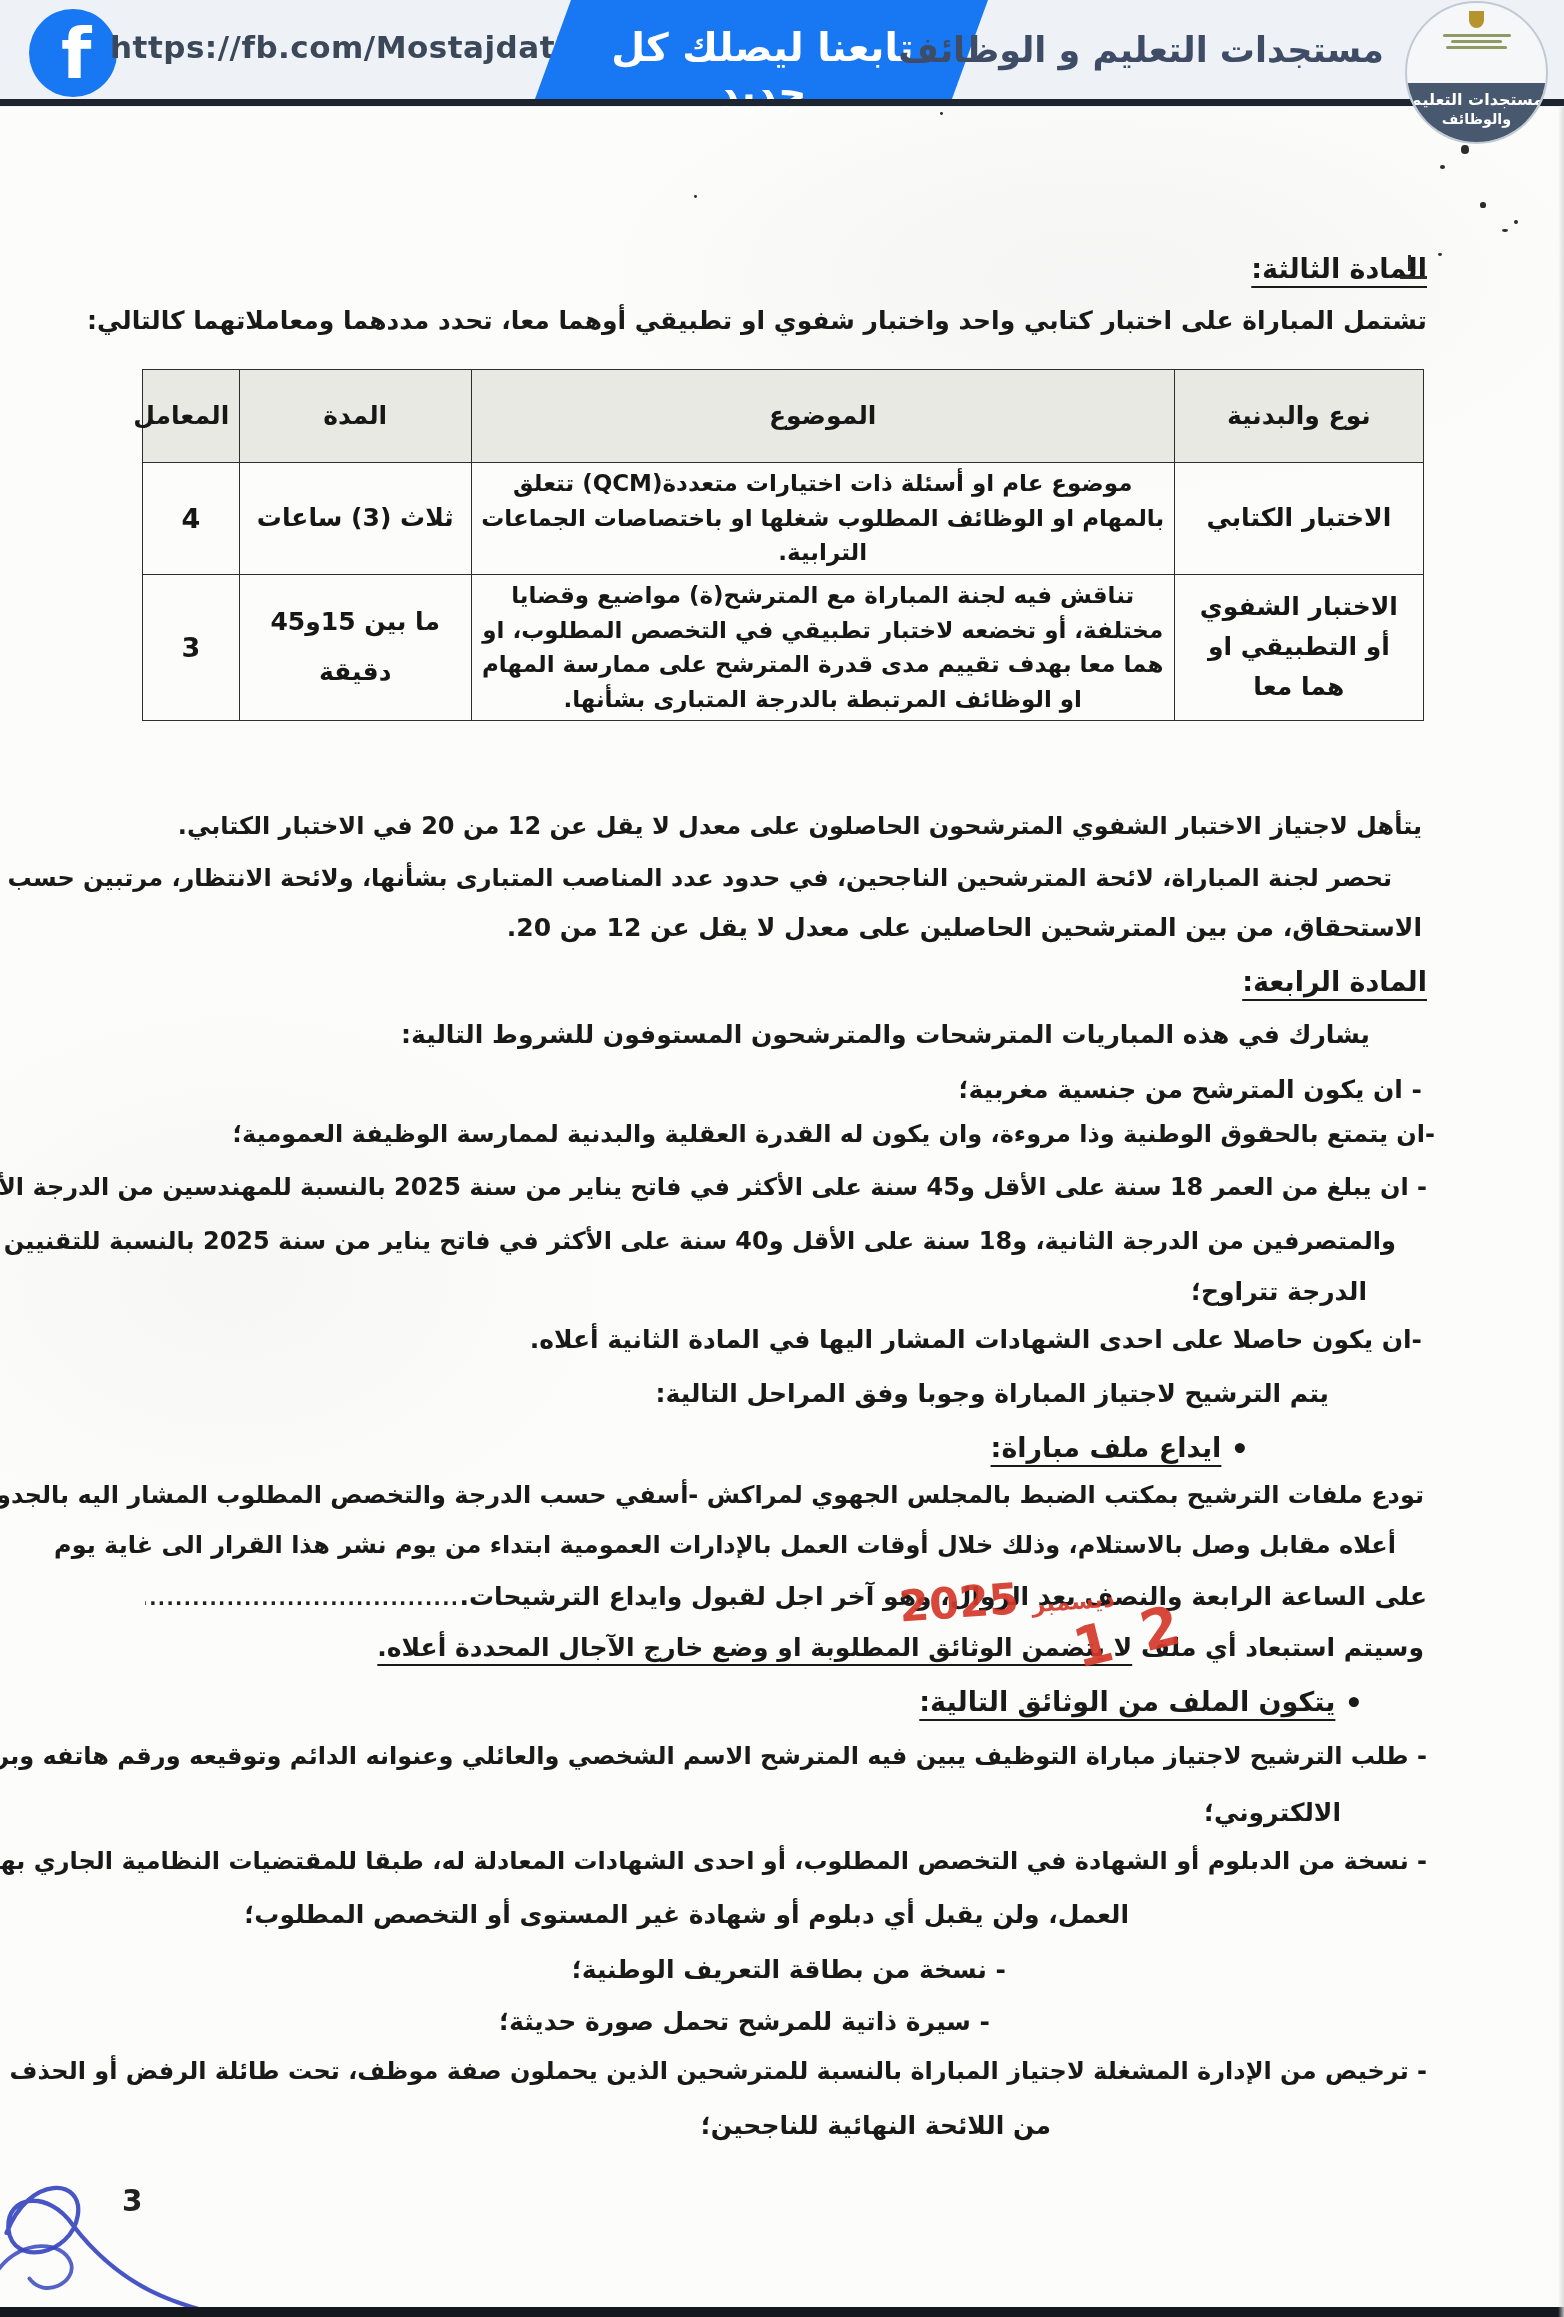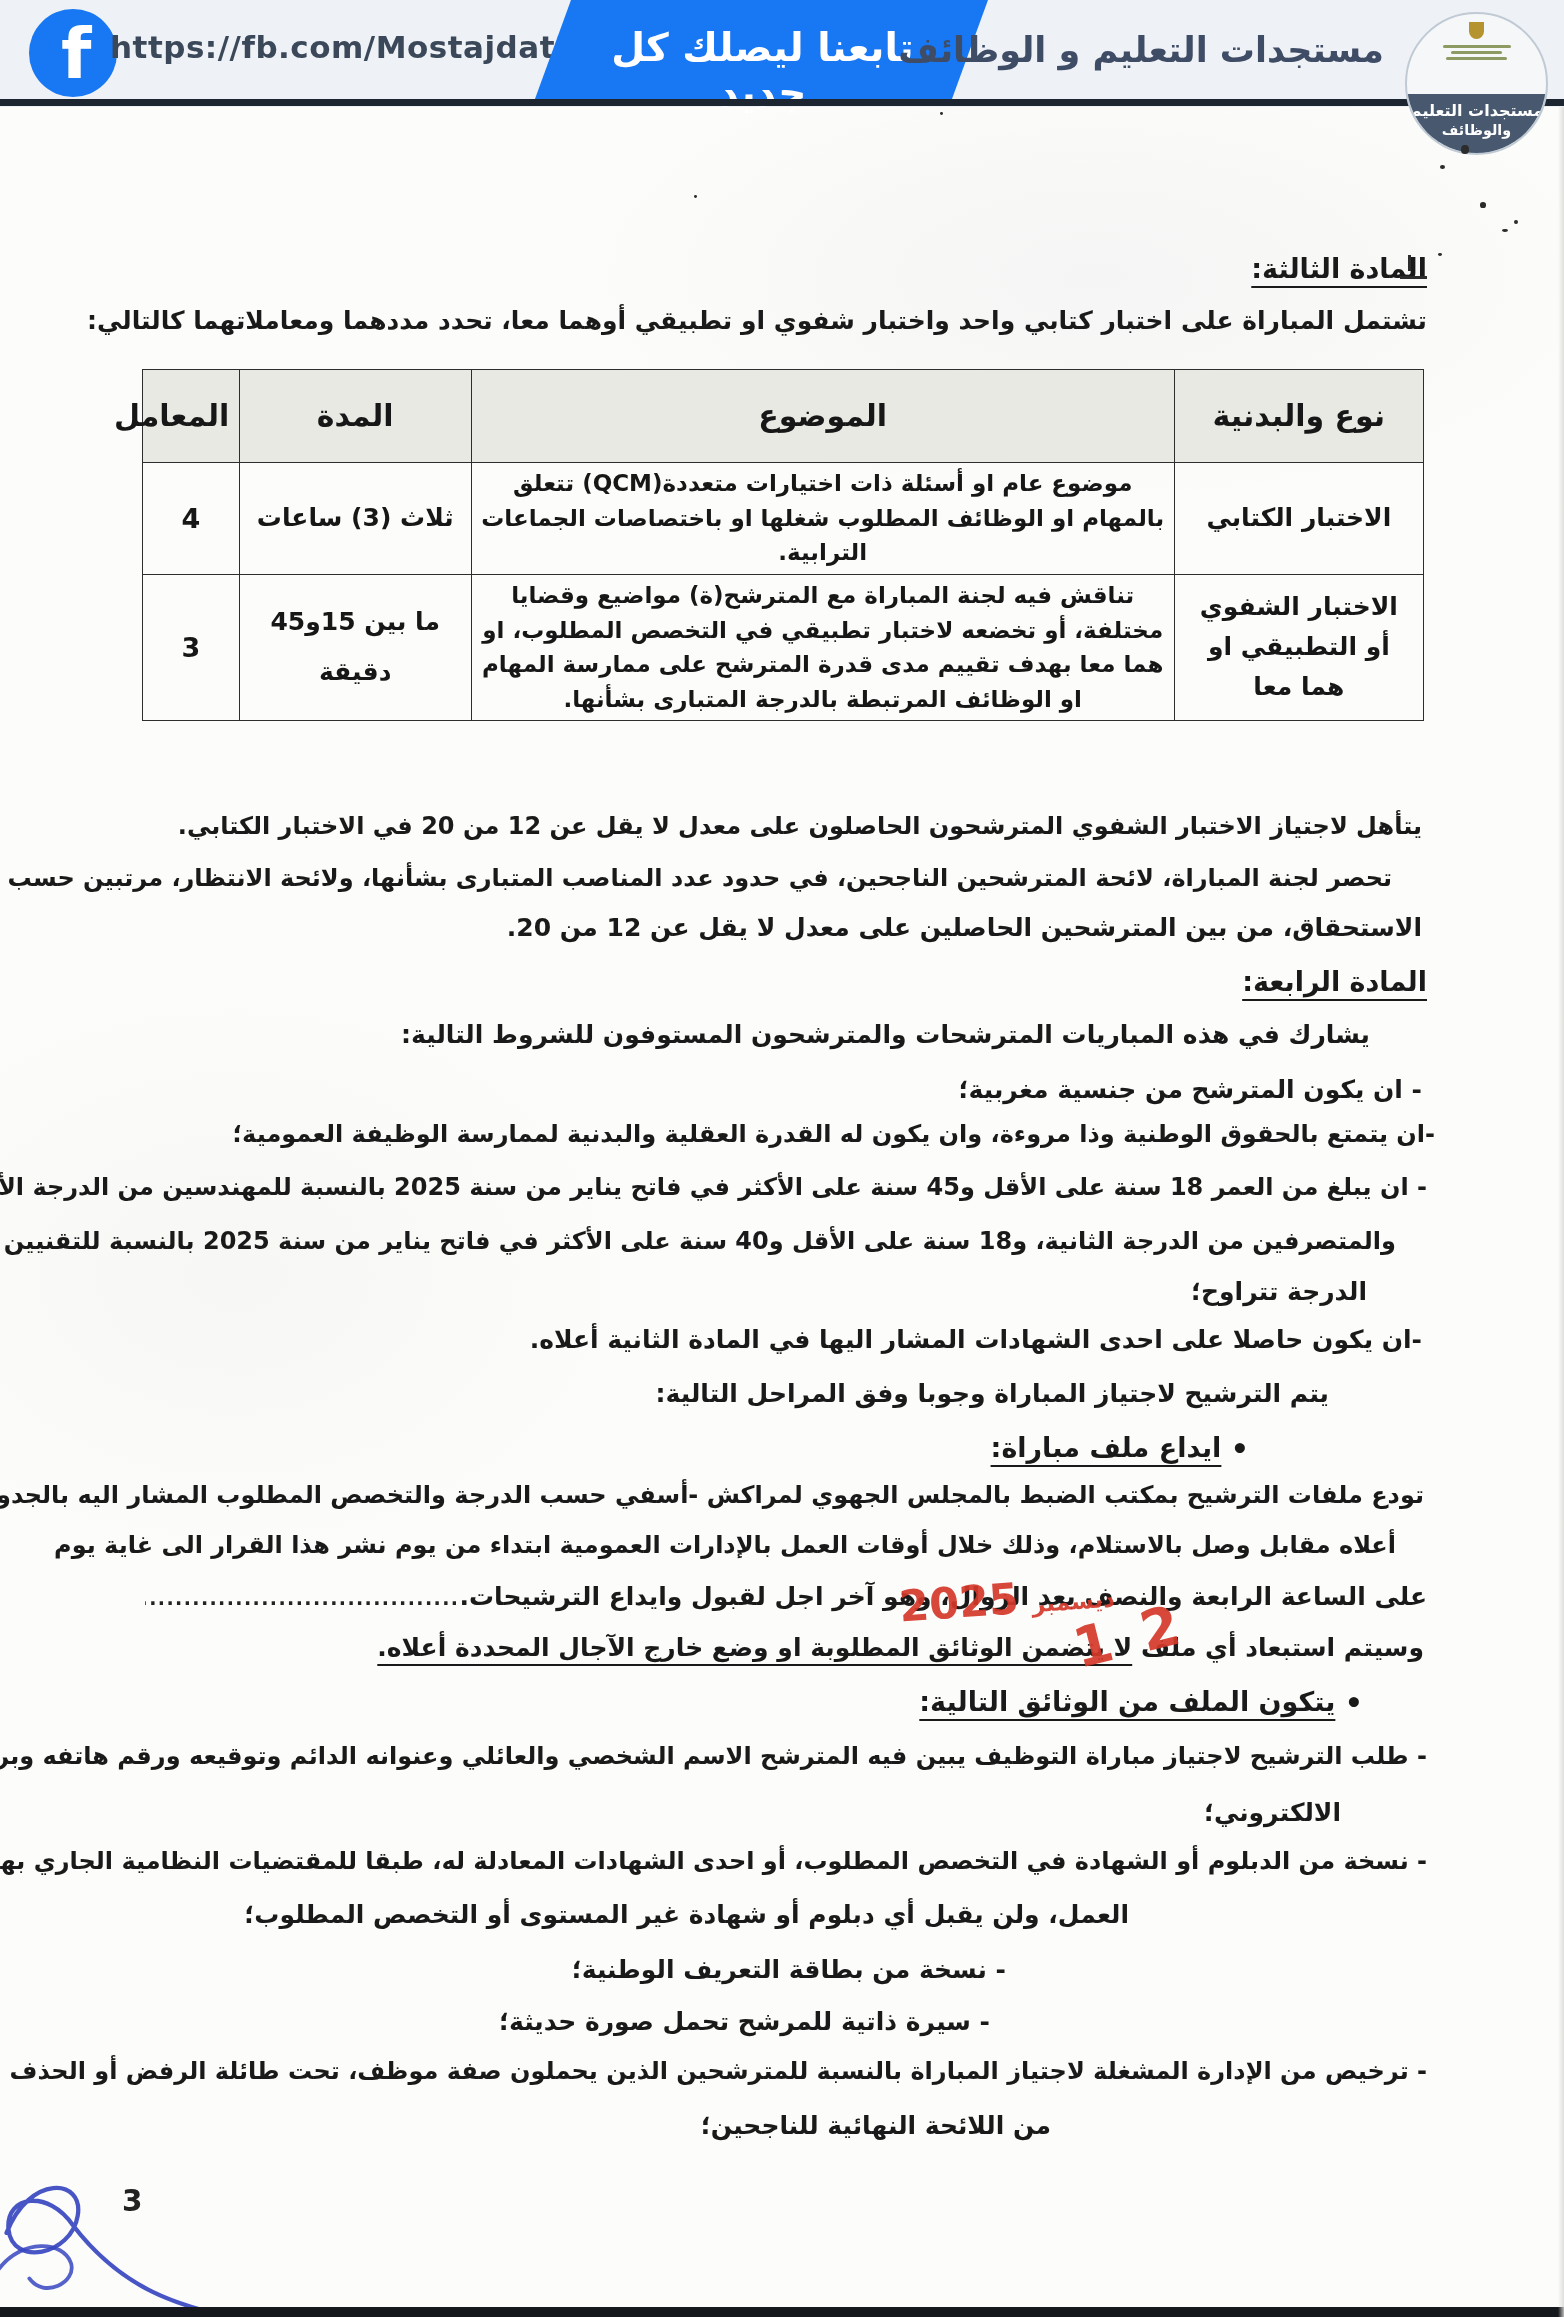--- a/index.html
+++ b/index.html
@@ -14,40 +14,40 @@
   .banner-underline{position:absolute;top:99px;left:0;width:1565px;height:6.7px;background:#1d2531;}
   .fb-circle{position:absolute;left:28.5px;top:8.6px;width:88px;height:88px;border-radius:50%;
     background:#1877f2;color:#fff;}
   .fb-f{position:absolute;left:28.5px;top:13.3px;width:63px;text-align:right;font-size:70px;font-weight:700;color:#fff;line-height:82px;}
   .fb-url{position:absolute;left:110px;top:28.5px;font-size:31px;font-weight:700;color:#3a4859;letter-spacing:0.5px;}
   .follow-shape{position:absolute;left:571px;top:0;width:417px;height:99px;background:#1877f2;
     transform:skewX(-20deg);transform-origin:top left;}
   .follow-text{position:absolute;left:563px;top:25px;width:399px;text-align:center;direction:rtl;
     font-size:39px;font-weight:700;color:#ffffff;}
   .brand-name{position:absolute;right:181px;top:30px;direction:rtl;font-size:35px;font-weight:700;color:#3f4c66;}
-  .logo-circle{position:absolute;left:1405px;top:12px;width:143px;height:143px;border-radius:50%;
+  .logo-circle{position:absolute;left:1405px;top:1px;width:143px;height:143px;border-radius:50%;
     background:#f5f7f9;border:2.9px solid #c0cad4;overflow:hidden;box-sizing:border-box;}
   .logo-top{position:absolute;top:7.6px;left:0;width:100%;text-align:center;}
   .logo-shield{display:inline-block;width:14.3px;height:17px;background:#b5942f;border-radius:0 0 7.6px 7.6px;}
   .logo-tline{margin:2.9px auto 0;height:2.9px;background:#8d9a62;border-radius:1.9px;}
   .logo-bottom{position:absolute;bottom:0;left:0;width:100%;height:59px;background:#48596f;
     color:#fff;text-align:center;direction:rtl;font-weight:700;padding-top:5.7px;box-sizing:border-box;}
   .logo-b1{font-size:16px;line-height:21px;}
   .logo-b2{font-size:14.3px;line-height:19px;}
   
   .line{position:absolute;white-space:nowrap;direction:rtl;font-weight:700;font-size:25px;color:#1a1a1a;}
   .sm{font-size:24px;}
   .heading{font-size:27px;}
   .u{text-decoration:underline;text-underline-offset:7.6px;text-decoration-thickness:2.1px;}
   .bullet{font-size:28.5px;vertical-align:middle;}
   table.exam{position:absolute;top:369px;left:142px;width:1282px;border-collapse:collapse;
     direction:rtl;table-layout:fixed;}
   table.exam th,table.exam td{border:1.9px solid #2e2e2e;text-align:center;vertical-align:middle;
     font-weight:700;color:#171717;padding:3.8px 9.5px;}
-  table.exam thead th{background:#e9e9e4;font-size:30px;height:84px;}
+  table.exam thead th{background:#e9e9e4;font-size:25px;height:84px;}
   .col-type{width:245px;}.col-subject{width:691px;}.col-duration{width:228px;}.col-coef{width:95px;}
   .row1{height:95px;}.row2{height:145px;}
   td.subject{font-size:23px;line-height:1.5;white-space:normal;padding:5.7px 25px;}
   td.typec{font-size:25px;white-space:normal;line-height:1.6;padding:3.8px 13.3px;}
   td.durc{font-size:25px;white-space:normal;line-height:2;padding:3.8px 27px;}
   td.coefc{font-size:27px;}
   .dotline{left:145px;display:flex;align-items:flex-end;}
   .dots{flex:1 1 auto;overflow:hidden;font-size:19px;letter-spacing:1.4px;padding-bottom:1.9px;color:#222;}
   .stamp{position:absolute;color:#d4382a;font-weight:700;white-space:nowrap;opacity:.92;}
   .speck{position:absolute;background:#2c2c2c;border-radius:50%;}

